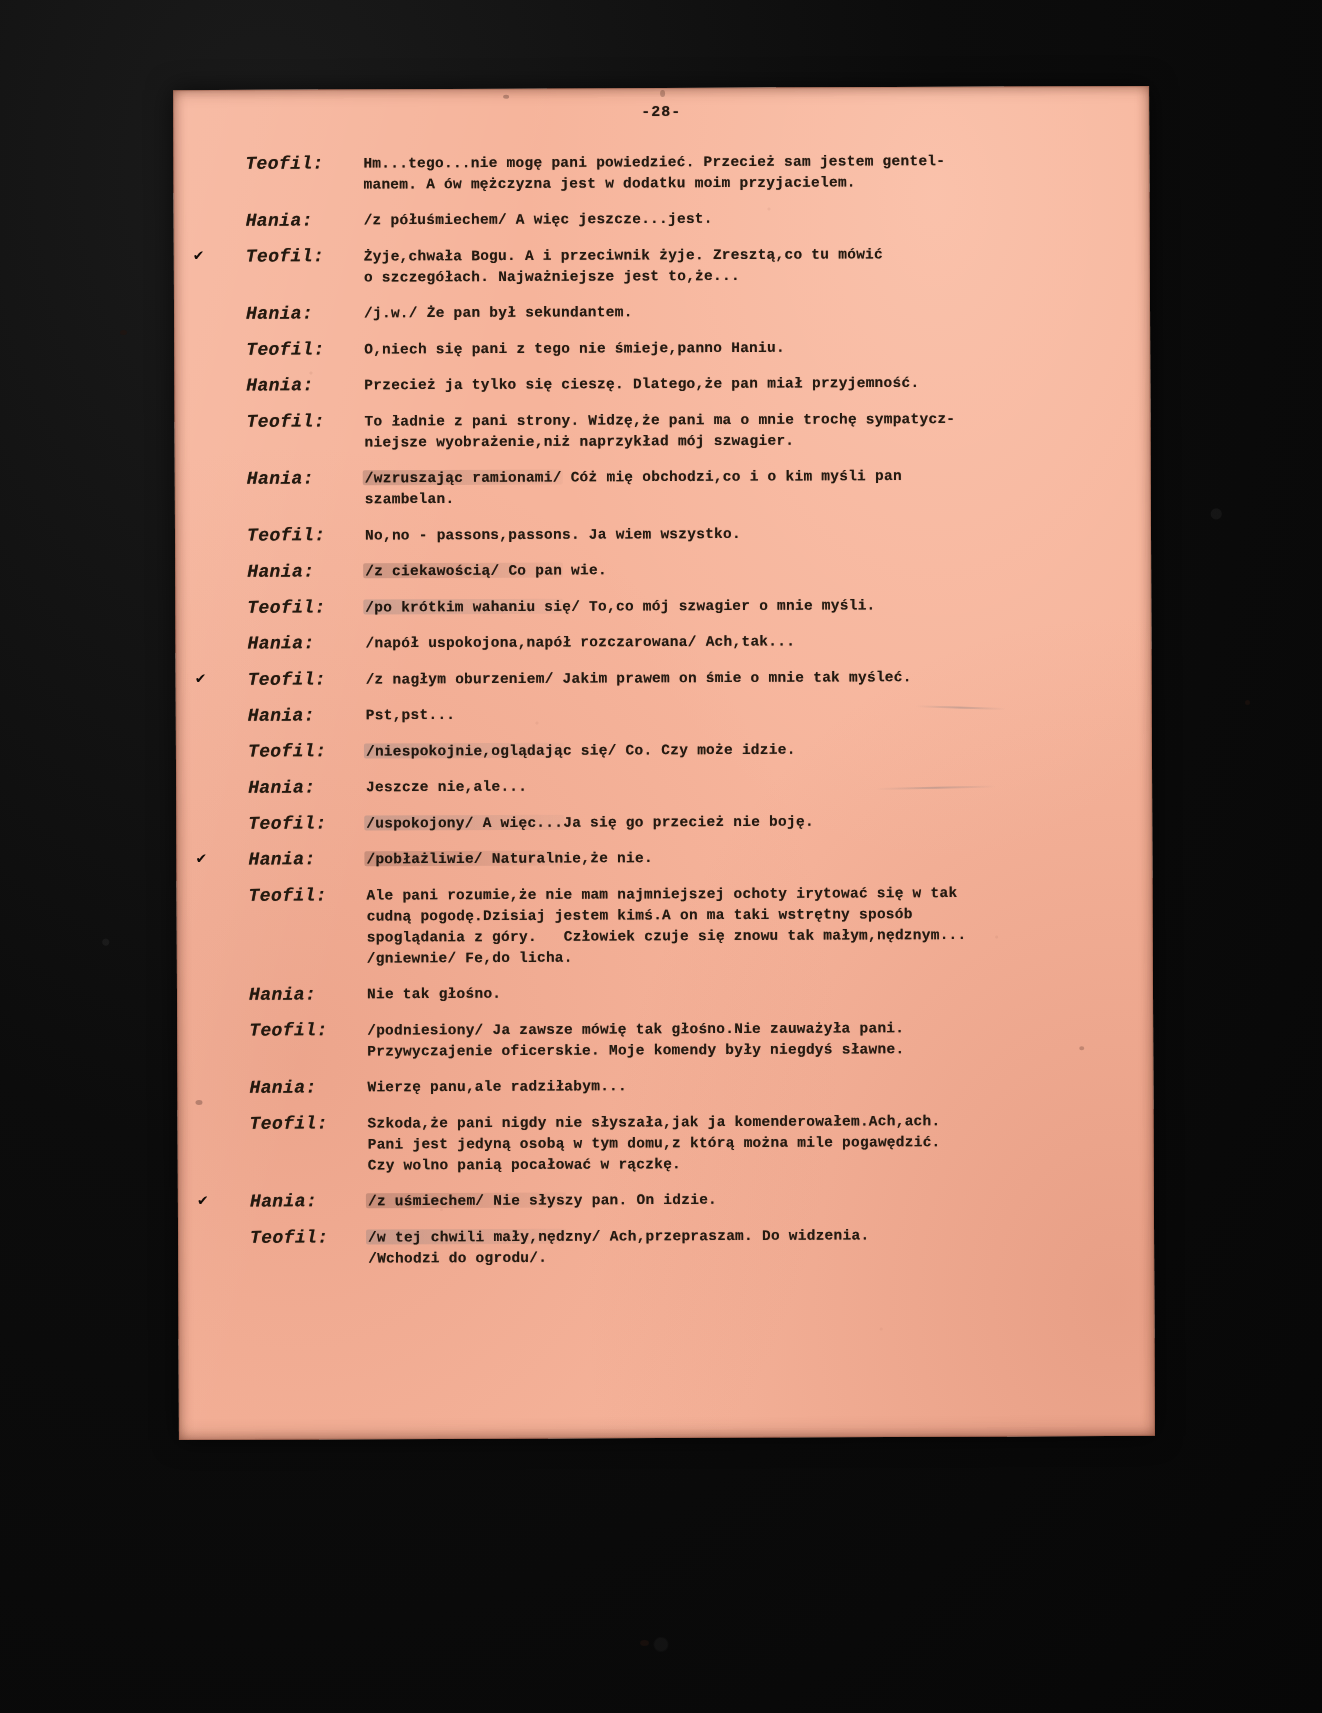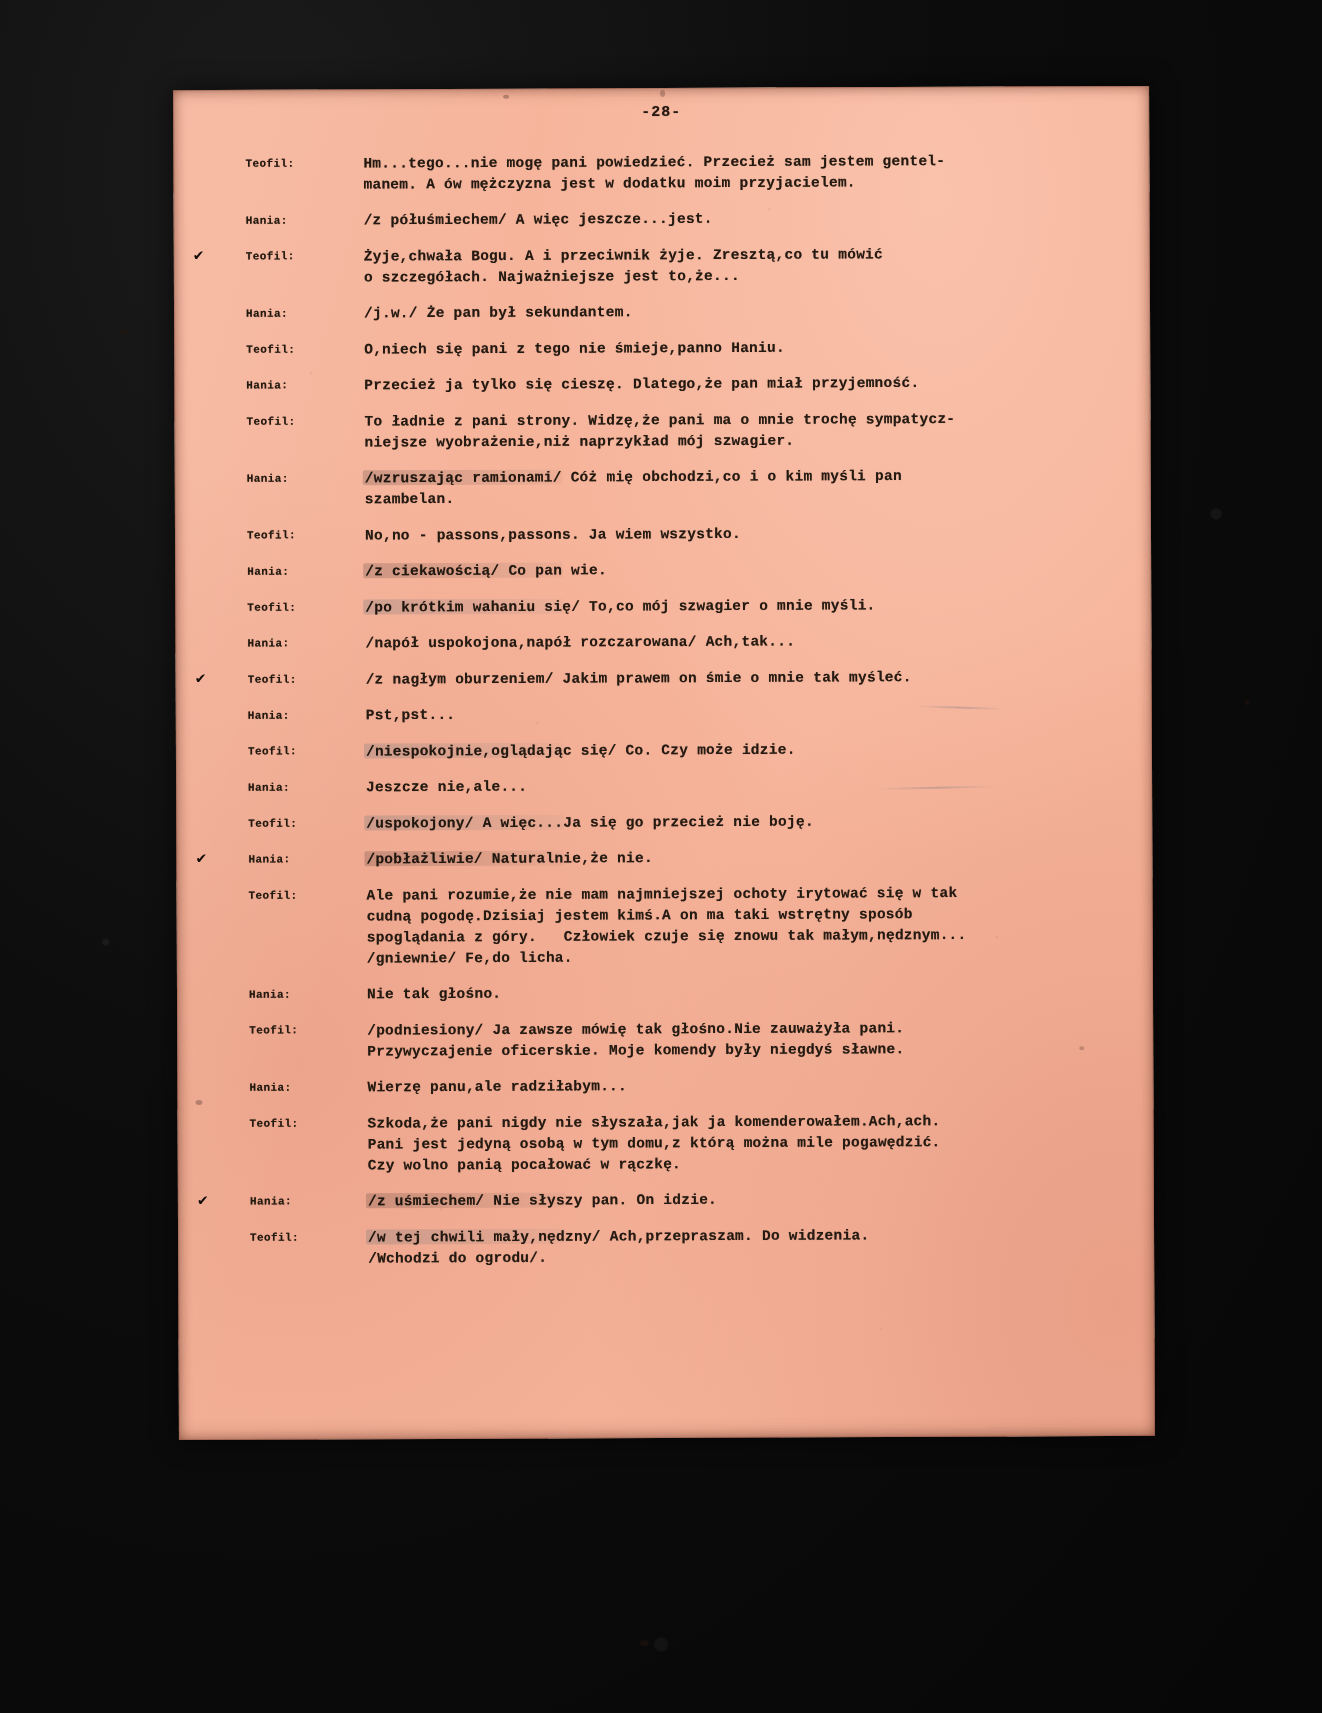--- a/index.html
+++ b/index.html
@@ -100,27 +100,28 @@
   }
 
   .line {
     display: flex;
     align-items: flex-start;
     margin-bottom: 15px;
   }
   .speaker {
     width: 118px;
     flex: 0 0 118px;
-    font-size: 11px;
+    font-size: 18px;
     line-height: 21px;
     font-weight: 700;
     letter-spacing: 0.4px;
     white-space: pre;
     color: #23190f;
     text-shadow: 0 0 0.7px rgba(35,22,12,0.6);
+    font-style: italic;
   }
   .text {
     flex: 1 1 auto;
     font-size: 14.5px;
     line-height: 21px;
     font-weight: 700;
     letter-spacing: 0.25px;
     white-space: pre-wrap;
     color: #241a11;
     text-shadow: 0 0 0.7px rgba(35,22,12,0.55);

